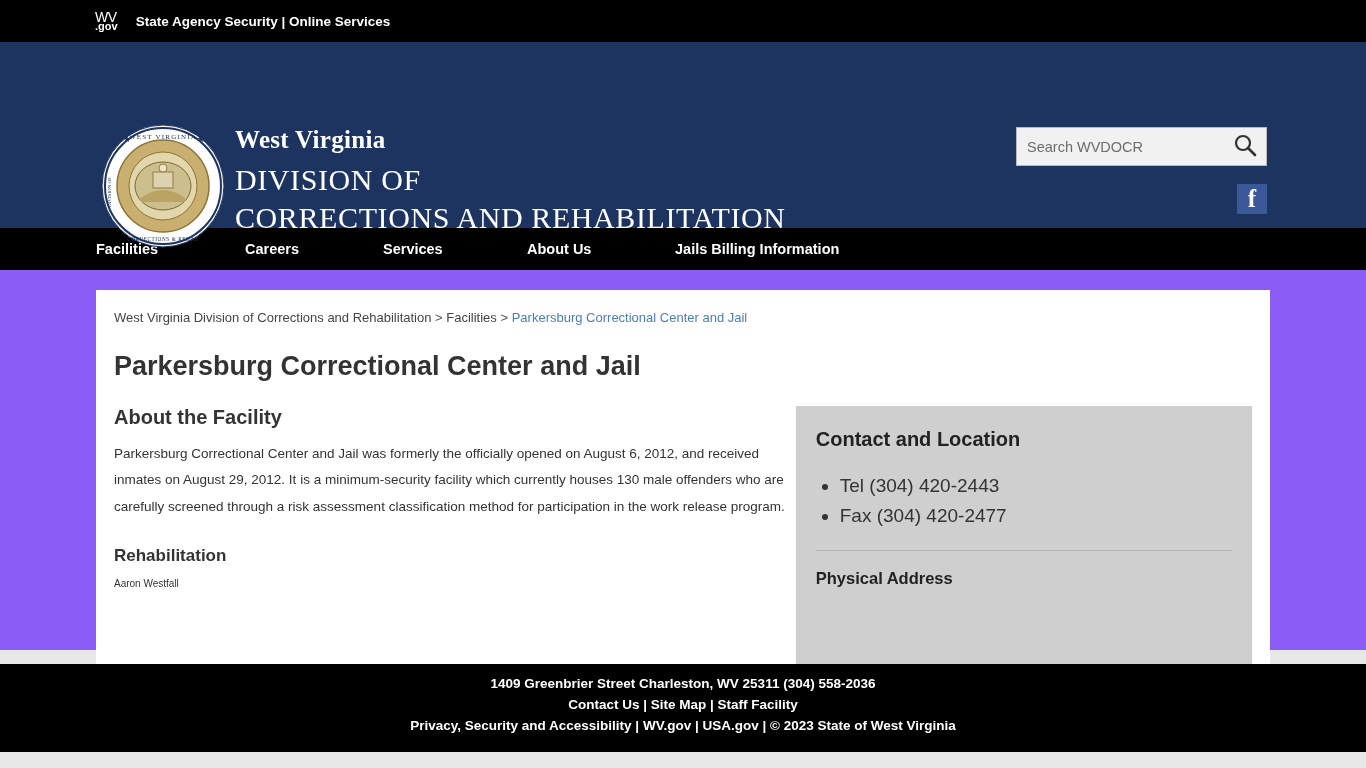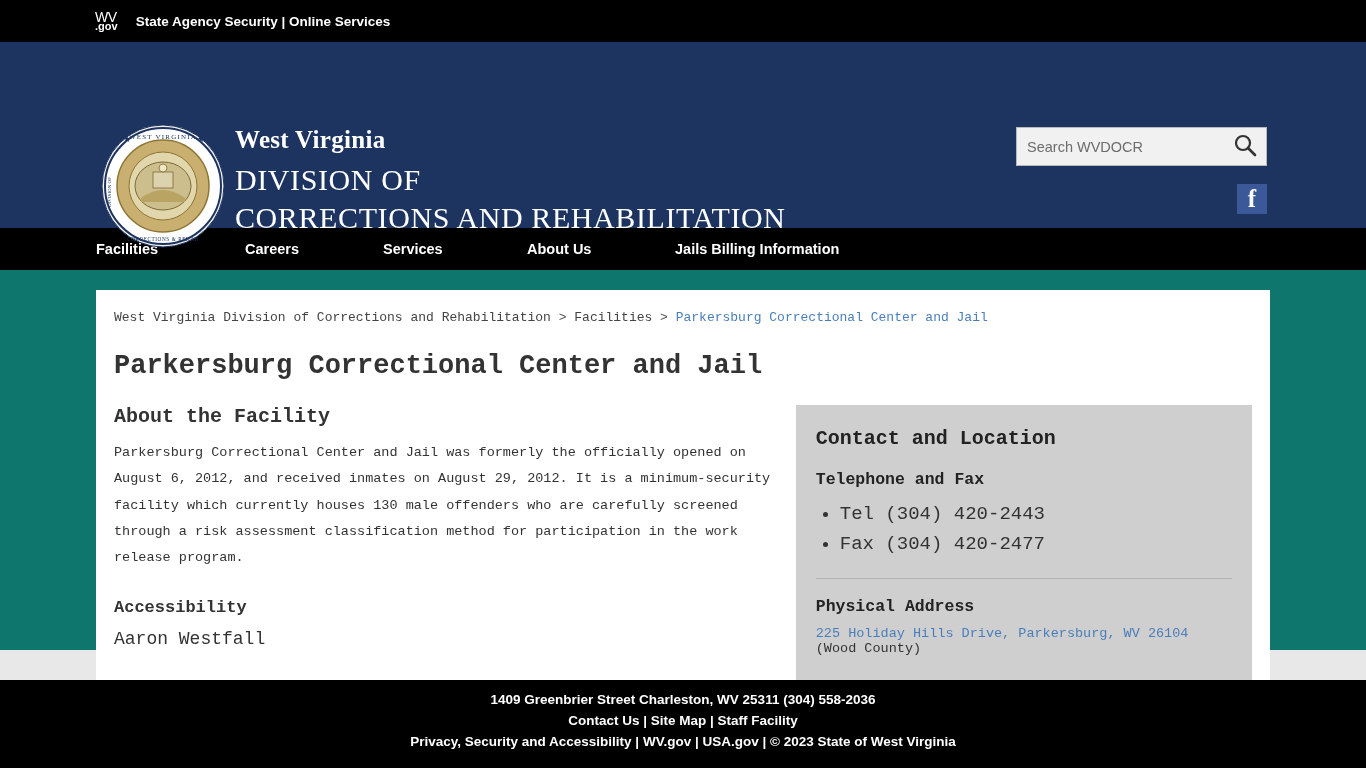--- a/index.html
+++ b/index.html
@@ -154,24 +154,23 @@
     cursor: pointer;
     white-space: nowrap;
   }
   .nav-item:nth-child(1) { width: 149px; }
   .nav-item:nth-child(2) { width: 138px; }
   .nav-item:nth-child(3) { width: 144px; }
   .nav-item:nth-child(4) { width: 148px; }
 
   
   .page {
-    background: #0f766e;
+    background: #8b5cf6;
     height: 380px;
     padding-top: 20px;
-    font-family: Liberation Mono, monospace;
   }
   .card {
     width: 1174px;
     margin: 0 auto;
     background: #fff;
     min-height: 360px;
     padding: 20px 18px 0 18px;
     position: relative;
   }
   .breadcrumb {
@@ -210,21 +209,21 @@
     line-height: 1.95;
     margin: 0;
   }
   h3.sub {
     font-size: 17px;
     color: #333;
     margin: 26px 0 12px 0;
     font-weight: bold;
   }
   .plain {
-    font-size: 18px;
+    font-size: 10px;
     color: #333;
     margin: 0;
   }
   h2.sec-right {
     font-size: 20px;
     color: #222;
     margin: 0 0 20px 0;
     font-weight: bold;
   }
   h3.sub-right {
@@ -246,21 +245,21 @@
     border-top: 1px solid #b3b3b3;
     margin: 4px 0 18px 0;
   }
   .addr-line { font-size: 13.5px; color: #333; }
   .addr-line a { color: #4a7ebb; text-decoration: none; }
 
   
   .footer {
     position: absolute;
     left: 0;
-    bottom: 0;
+    bottom: 16px;
     width: 1366px;
     height: 88px;
     background: #000;
     color: #fff;
     text-align: center;
     font-size: 13.5px;
     font-weight: bold;
     padding-top: 10px;
     line-height: 1.55;
   }
@@ -337,36 +336,32 @@
       <a href="#" style="color:#444;">West Virginia Division of Corrections and Rehabilitation</a><span class="sep"> &gt; </span><a href="#" style="color:#444;">Facilities</a><span class="sep"> &gt; </span><a href="#">Parkersburg Correctional Center and Jail</a>
     </div>
 
     <h1 class="page-title">Parkersburg Correctional Center and Jail</h1>
 
     <div class="cols">
 
       <div class="left">
         <h2 class="sec">About the Facility</h2>
         <p class="body-text">Parkersburg Correctional Center and Jail was formerly the officially opened on August 6, 2012, and received inmates on August 29, 2012. It is a minimum-security facility which currently houses 130 male offenders who are carefully screened through a risk assessment classification method for participation in the work release program.</p>
-        <h3 class="sub">Accessibility</h3>
+        <h3 class="sub">Rehabilitation</h3>
         <p class="plain">Aaron Westfall</p>
       </div>
 
       <div class="right">
         <h2 class="sec-right">Contact and Location</h2>
-        <h3 class="sub-right">Telephone and Fax</h3>
         <ul class="contact">
           <li>Tel (304) 420-2443</li>
           <li>Fax (304) 420-2477</li>
         </ul>
         <div class="divider"></div>
         <h3 class="sub-right">Physical Address</h3>
-        <div class="addr-line">
-          <a href="#">225 Holiday Hills Drive, Parkersburg, WV 26104</a><span> (Wood County)</span>
-        </div>
       </div>
 
     </div>
   </div>
 </div>
 
 <div class="footer">
   <div>1409 Greenbrier Street Charleston, WV 25311 (304) 558-2036</div>
   <div>
     <a href="#">Contact Us</a><span> | </span><a href="#">Site Map</a><span> | </span><a href="#">Staff Facility</a>

